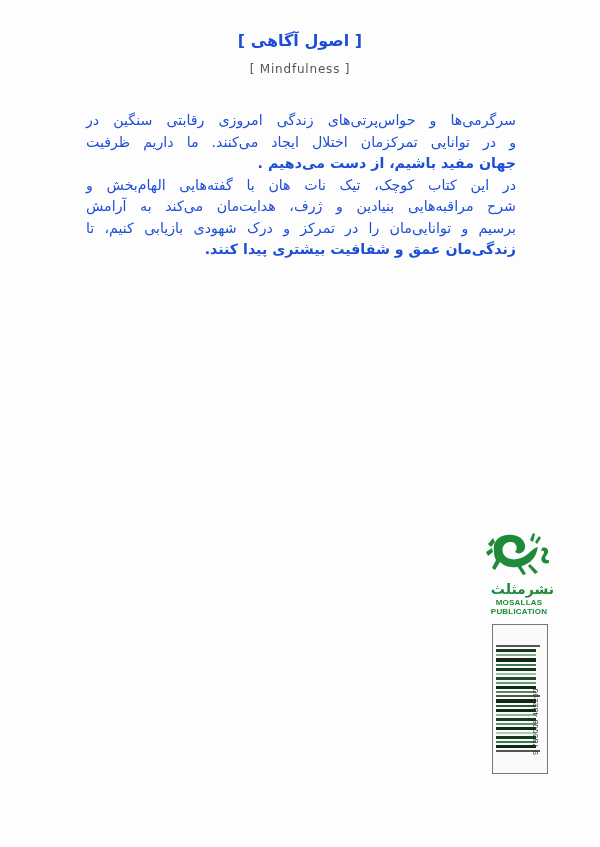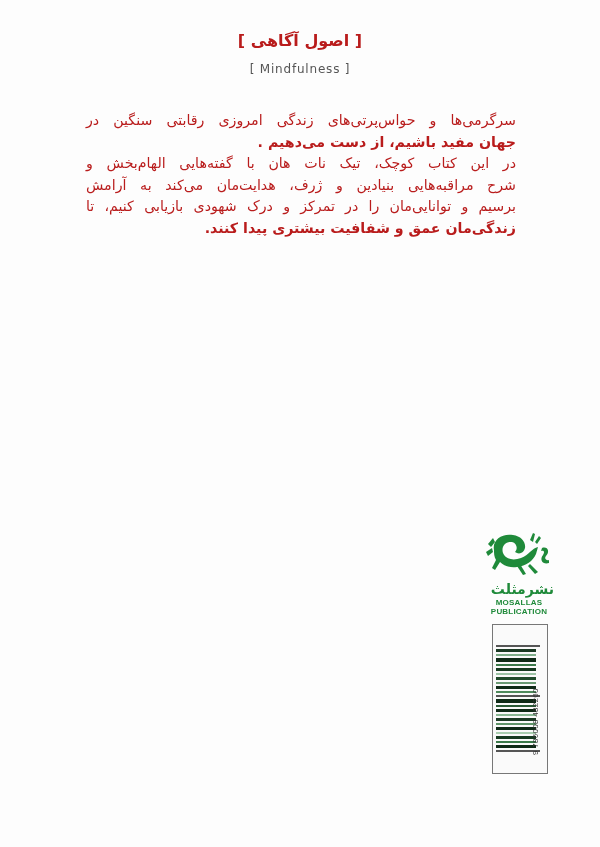--- a/index.html
+++ b/index.html
@@ -7,33 +7,33 @@
     width: 600px; height: 847px; overflow: hidden;
     background: #fdfdfd;
     position: relative;
     font-family: "DejaVu Sans", sans-serif;
   }
   .page { position: absolute; left: 0; top: 0; width: 600px; height: 847px; background: #fdfdfd; }
 
   .title {
     position: absolute; left: 0; width: 600px; top: 30px;
     text-align: center; direction: rtl;
-    color: #b91c1c; font-weight: bold; font-size: 16px; line-height: 22px;
+    color: #1d4ed8; font-weight: bold; font-size: 16px; line-height: 22px;
   }
   .subtitle {
     position: absolute; left: 0; width: 600px; top: 58px;
     text-align: center;
     color: #555; font-size: 12px; line-height: 22px; letter-spacing: 0.8px;
     font-family: "DejaVu Sans", sans-serif;
   }
 
   .body-text {
     position: absolute; left: 86px; width: 430px; top: 110px;
     direction: rtl; text-align: justify; text-align-last: right;
-    color: #b91c1c; font-size: 14.2px; line-height: 21.5px; font-weight: 500;
+    color: #1d4ed8; font-size: 14.2px; line-height: 21.5px; font-weight: 500;
   }
   .body-text p { margin: 0; }
   .line { display: block; white-space: nowrap; text-align: justify; text-align-last: justify; }
   .line.last { text-align-last: right; font-weight: bold; }
 
   .logo {
     position: absolute; left: 484px; top: 530px; width: 70px;
     text-align: center;
   }
   .logo svg { display: block; margin: 0 auto; }
@@ -60,20 +60,21 @@
 <body>
 
 <div class="page">
 
   <div class="title">[ اصول آگاهی ]</div>
   <div class="subtitle">[ Mindfulness ]</div>
 
   <div class="body-text">
     <p>
       <span class="line">سرگرمی‌ها و حواس‌پرتی‌های زندگی امروزی رقابتی سنگین در</span>
+      <span class="line">و در توانایی تمرکزمان اختلال ایجاد می‌کنند. ما داریم ظرفیت</span>
       <span class="line last">جهان مفید باشیم، از دست می‌دهیم .</span>
     </p>
     <p>
       <span class="line">در این کتاب کوچک، تیک نات هان با گفته‌هایی الهام‌بخش و</span>
       <span class="line">شرح مراقبه‌هایی بنیادین و ژرف، هدایت‌مان می‌کند به آرامش</span>
       <span class="line">برسیم و توانایی‌مان را در تمرکز و درک شهودی بازیابی کنیم، تا</span>
       <span class="line last">زندگی‌مان عمق و شفافیت بیشتری پیدا کنند.</span>
     </p>
   </div>
 

